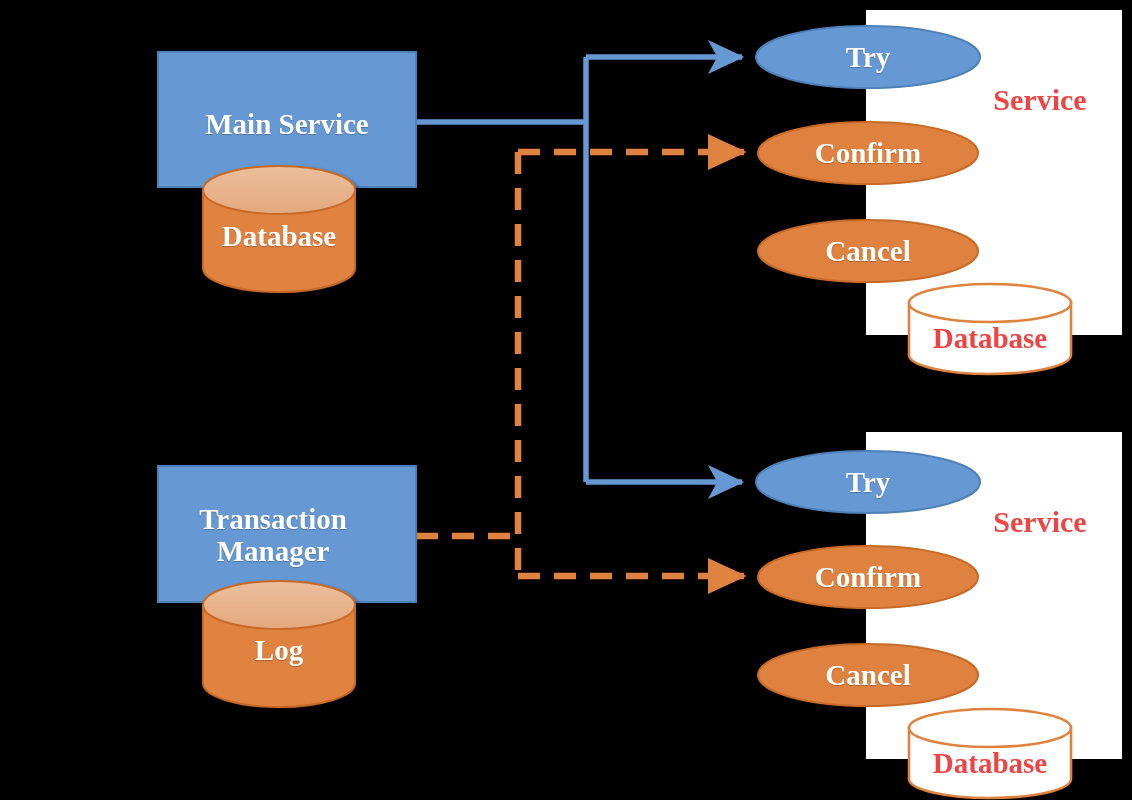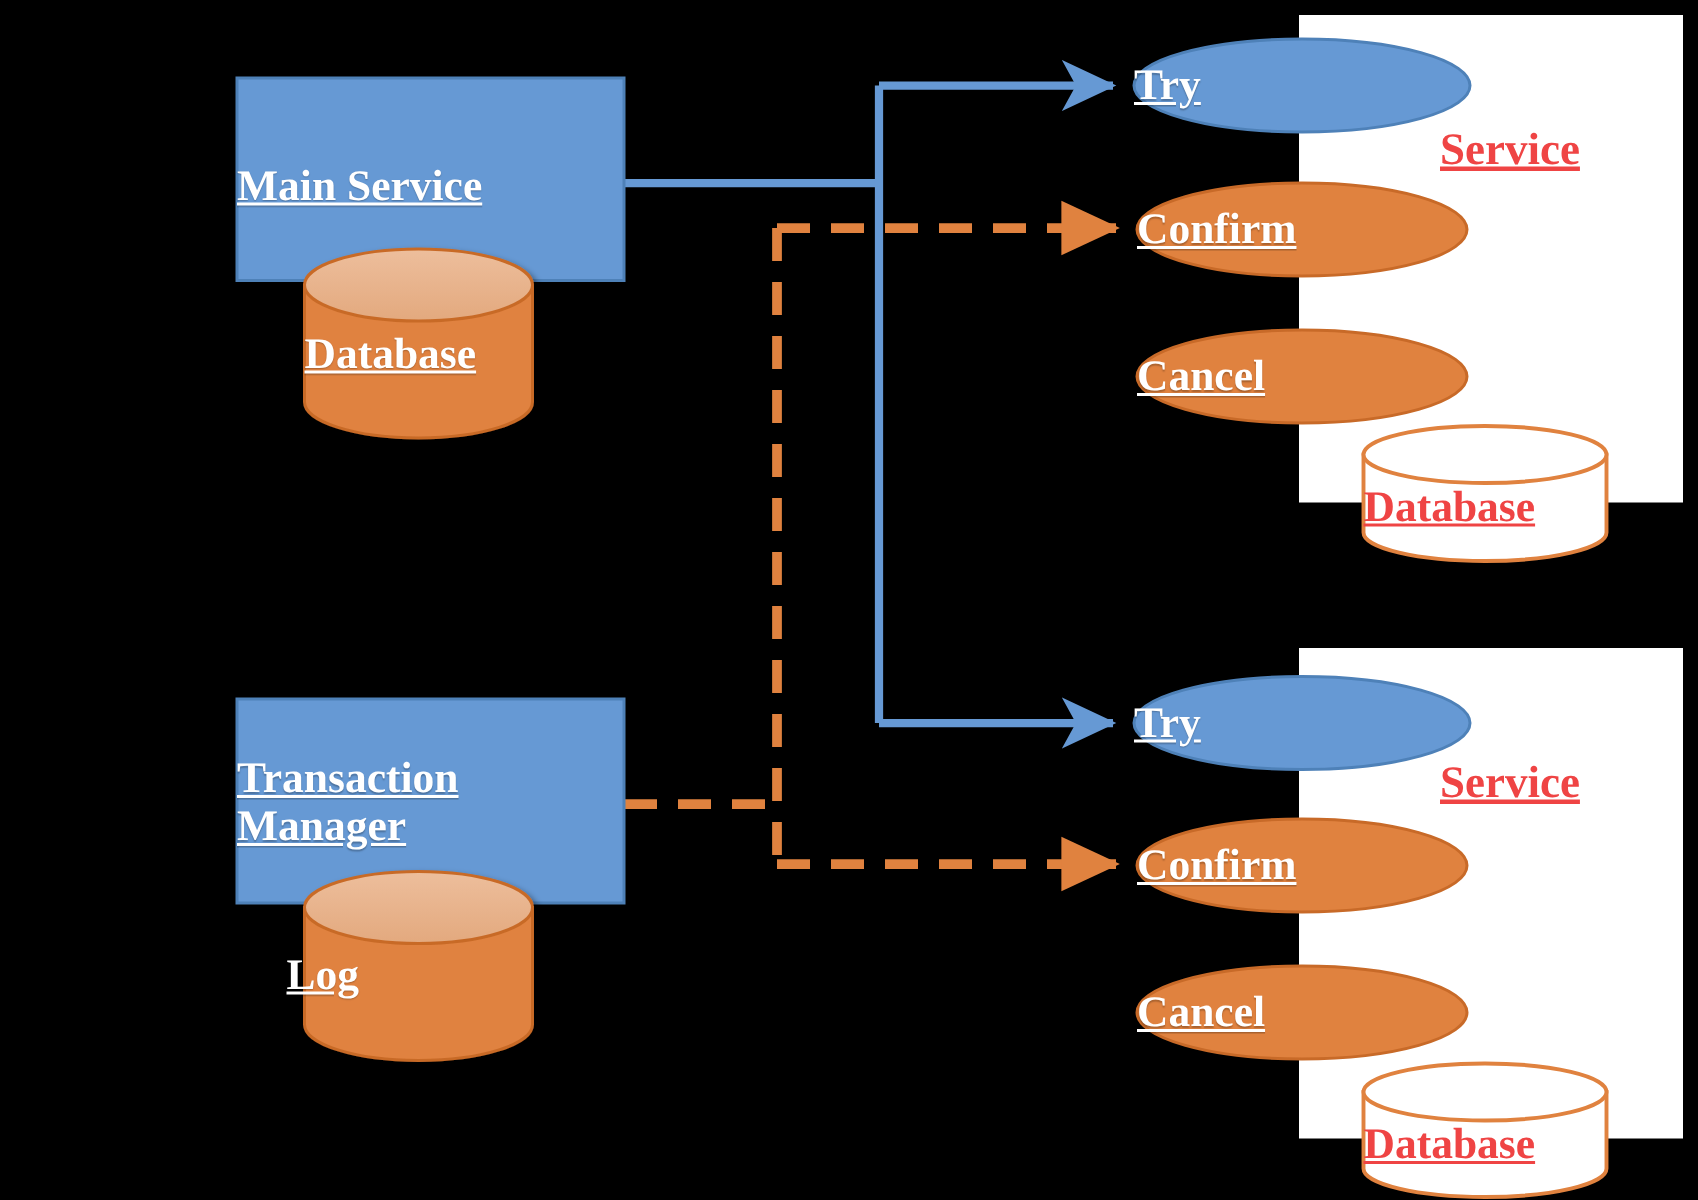--- a/index.html
+++ b/index.html
@@ -8,26 +8,25 @@
     font-family:"Liberation Serif", "DejaVu Serif", serif;
     width:1132px;height:800px;overflow:hidden;position:relative;
   }
   #stage{position:absolute;left:0;top:0;width:1132px;height:800px;background:#000;}
   svg.layer{position:absolute;left:0;top:0;width:1132px;height:800px;}
 
   .lbl{
     position:absolute;
     color:#ffffff;
     font-weight:bold;
-    text-align:left;
+    text-align:center;
     line-height:1.12;
     white-space:pre-line;
     pointer-events:none;
     text-shadow:0 1px 1px rgba(0,0,0,.25);
-    text-decoration:underline;
   }
   .lbl.dark{color:#ef4444;text-shadow:none;}
   .t-box{font-size:29px;}
   .t-db{font-size:29px;}
   .t-ell{font-size:29px;}
   .t-service{font-size:30px;}
   .t-dbw{font-size:29px;}
 </style>
 </head>
 <body>
@@ -113,21 +112,21 @@
       <path d="M909,728 L909,779 A81,19 0 0 0 1071,779 L1071,728 Z" fill="#FFFFFF" stroke="#E0823F" stroke-width="2.6"></path>
       <ellipse cx="990" cy="728" rx="81" ry="19" fill="#FFFFFF" stroke="#E0823F" stroke-width="2.6"></ellipse>
     </g>
   </svg>
 
   <div class="lbl t-box" style="left:158px;top:108px;width:258px;">Main Service</div>
   <div class="lbl t-db" style="left:203px;top:220px;width:152px;">Database</div>
 
   <div class="lbl t-box" style="left:158px;top:503px;width:230px;">Transaction
 Manager</div>
-  <div class="lbl t-db" style="left:191px;top:634px;width:152px;">Log</div>
+  <div class="lbl t-db" style="left:203px;top:634px;width:152px;">Log</div>
 
   <div class="lbl t-service dark" style="left:960px;top:83px;width:160px;">Service</div>
   <div class="lbl t-ell" style="left:756px;top:41px;width:224px;">Try</div>
   <div class="lbl t-ell" style="left:758px;top:137px;width:220px;">Confirm</div>
   <div class="lbl t-ell" style="left:758px;top:235px;width:220px;">Cancel</div>
   <div class="lbl t-dbw dark" style="left:909px;top:322px;width:162px;">Database</div>
 
   <div class="lbl t-service dark" style="left:960px;top:505px;width:160px;">Service</div>
   <div class="lbl t-ell" style="left:756px;top:466px;width:224px;">Try</div>
   <div class="lbl t-ell" style="left:758px;top:561px;width:220px;">Confirm</div>

